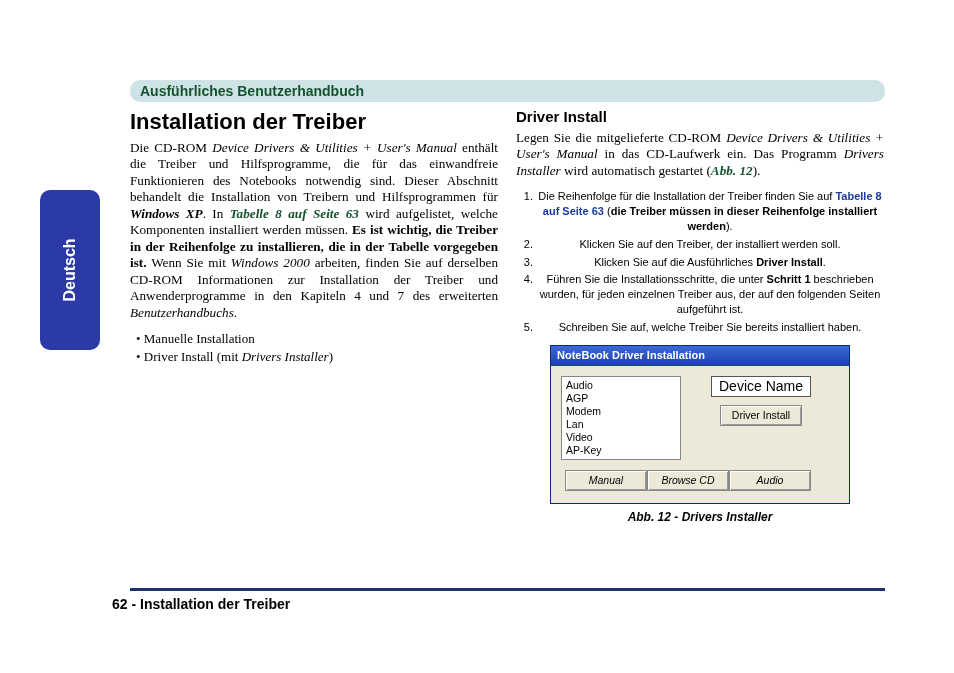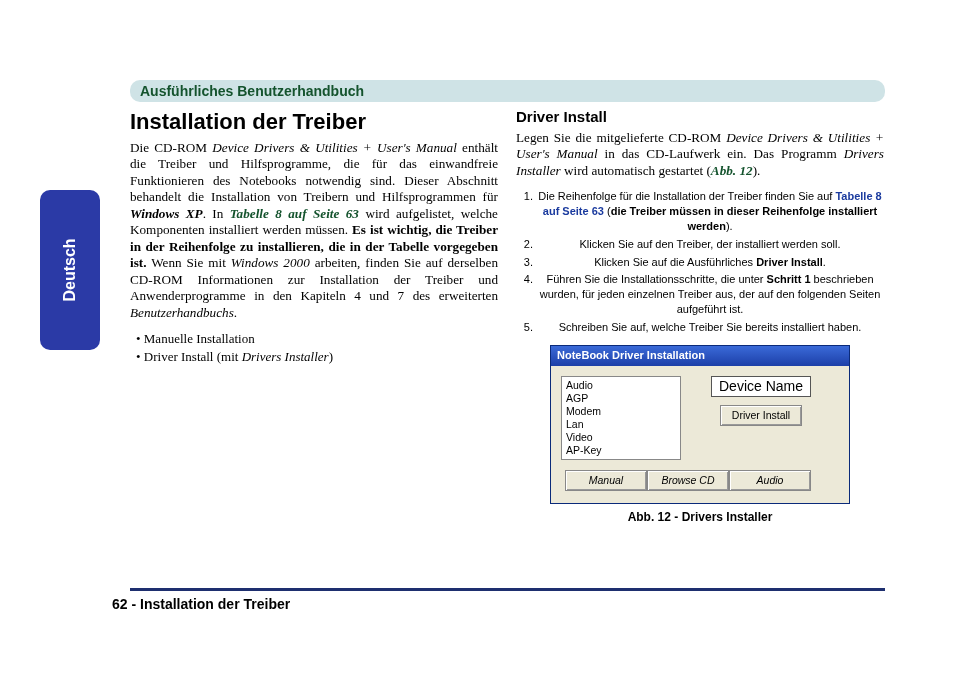--- a/index.html
+++ b/index.html
@@ -156,20 +156,21 @@
     text-align: center;
     box-shadow: 1px 1px 0 #fff inset, -1px -1px 0 #999 inset;
   }
   .win-row2 { display: flex; justify-content: flex-start; padding: 0 4px 2px 4px; font-style: italic; }
   .caption {
     font-family: Arial, Helvetica, sans-serif;
     font-weight: bold;
     font-size: 12px;
     margin-top: 6px;
     text-align: right;
+    font-style: italic;
   }
 </style>
 </head>
 <body>
 
 <div class="side-tab">
   <span>Deutsch</span>
 </div>
 
 <div class="page">

